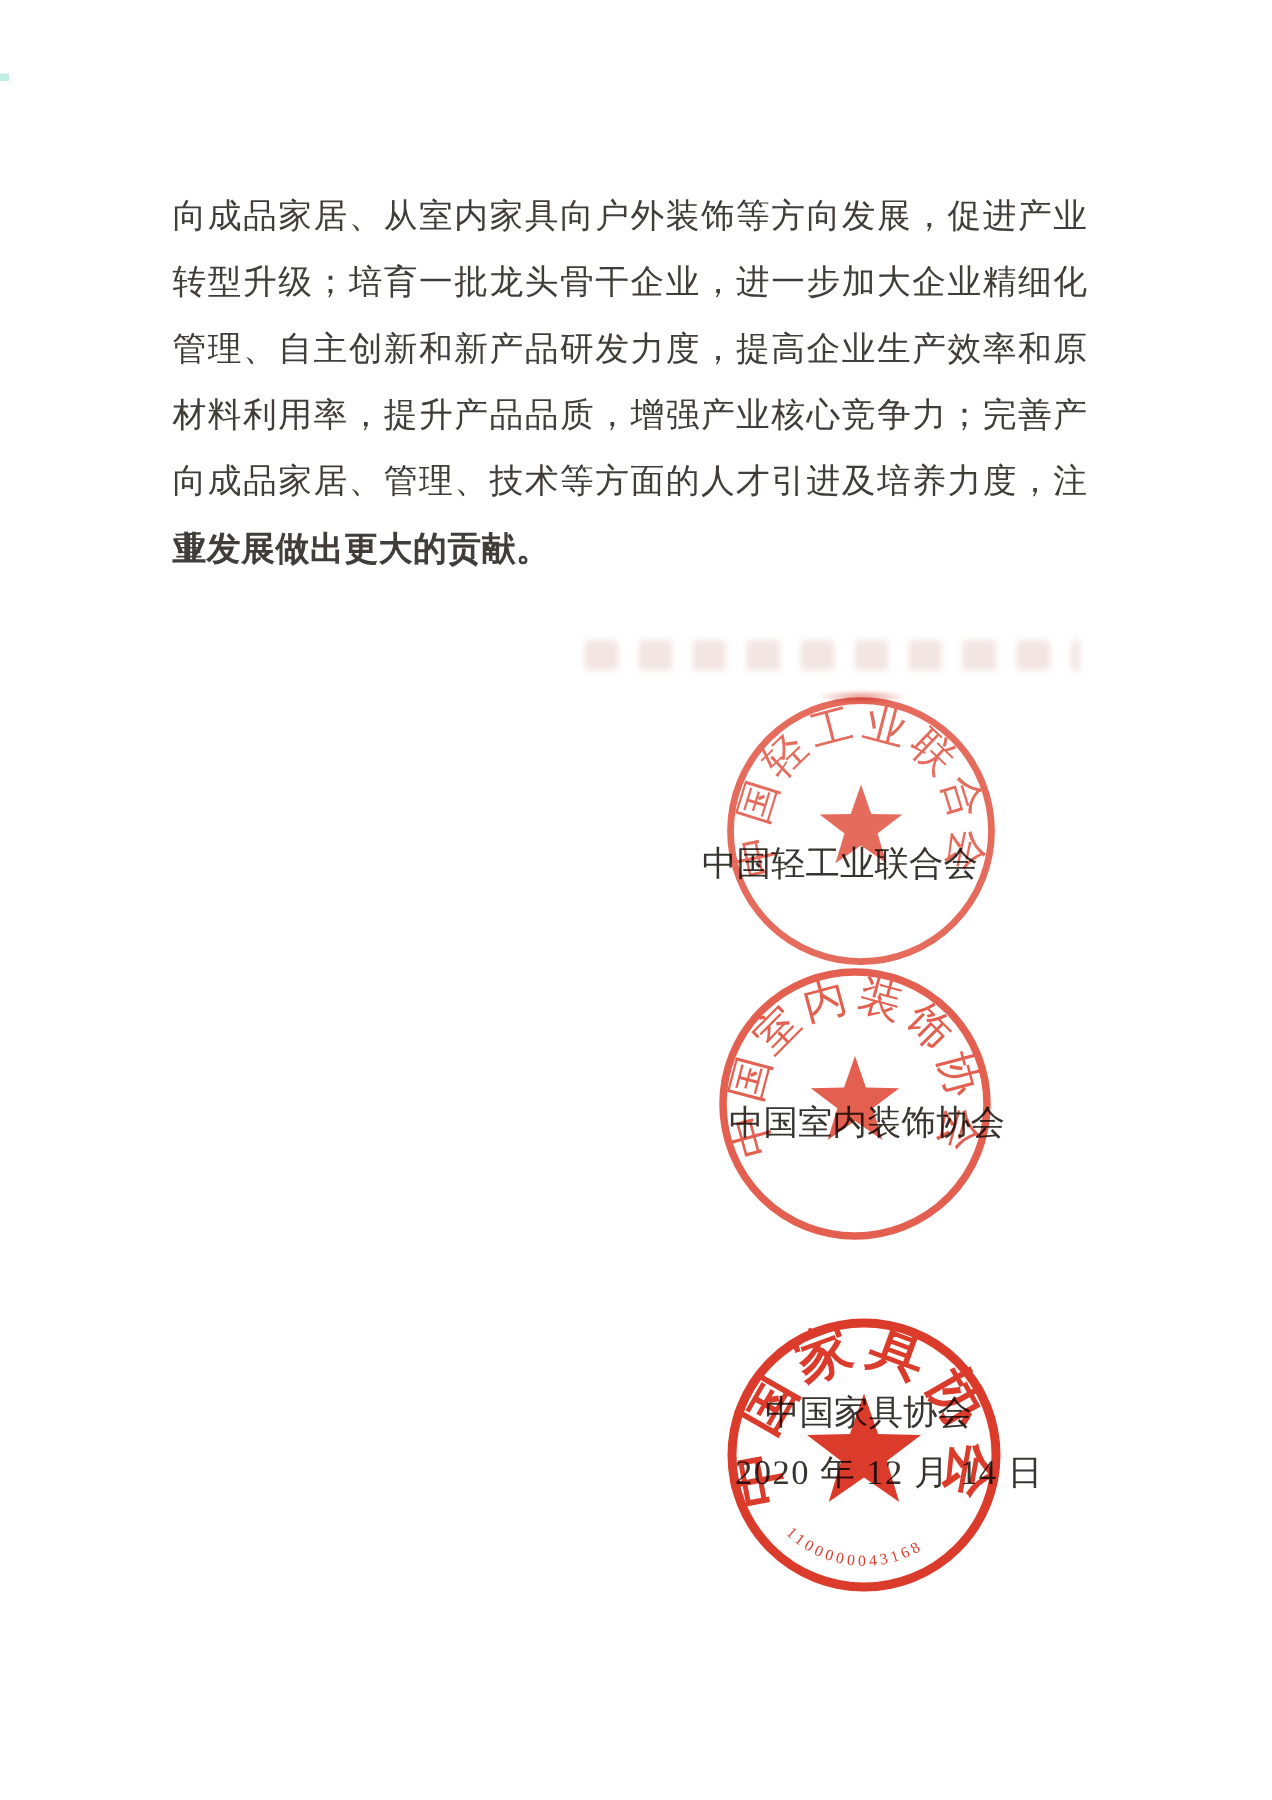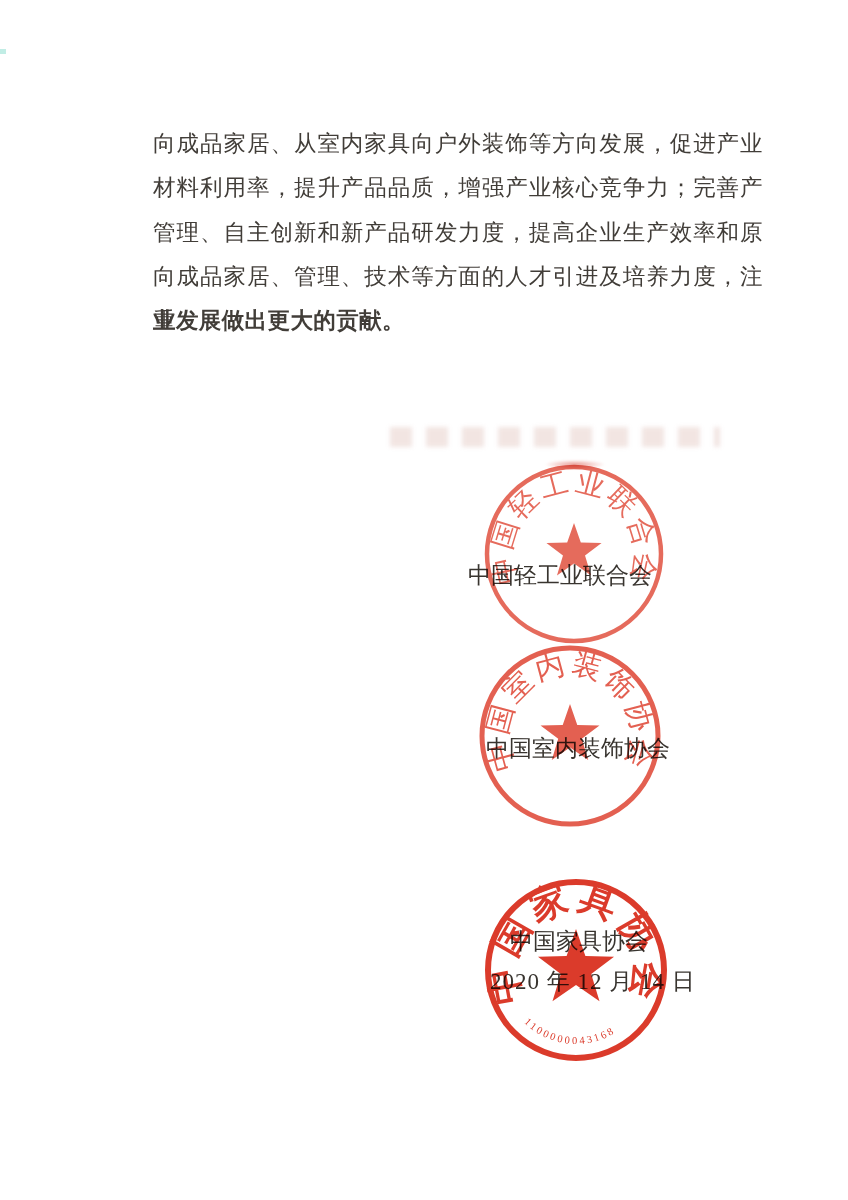--- a/index.html
+++ b/index.html
@@ -7,21 +7,21 @@
     position:relative;
     width:848px;height:1200px;
     margin:0 auto;
     background:#ffffff;
     overflow:hidden;
     font-family:"Liberation Serif","DejaVu Serif",serif;
   }
   
   .body-text{
     position:absolute;
-    left:115px;top:122px;width:610px;margin-left:38px;
+    left:115px;top:122px;width:610px;
   }
   .text-line{
     display:block;
     width:610px;
     height:44.35px;
     line-height:44.35px;
     font-size:22.5px;
     color:#413d38;
     text-align:justify;
     text-align-last:justify;
@@ -91,22 +91,23 @@
     z-index:1;
   }
 </style>
 </head>
 <body>
 
 <div class="page">
 
   <div class="body-text">
     <span class="text-line">向成品家居、从室内家具向户外装饰等方向发展，促进产业</span>
+    <span class="text-line">转型升级；培育一批龙头骨干企业，进一步加大企业精细化</span>
+    <span class="text-line">管理、自主创新和新产品研发力度，提高企业生产效率和原</span>
     <span class="text-line">材料利用率，提升产品品质，增强产业核心竞争力；完善产</span>
-    <span class="text-line">管理、自主创新和新产品研发力度，提高企业生产效率和原</span>
     <span class="text-line">向成品家居、管理、技术等方面的人才引进及培养力度，注重</span>
     <span class="text-line is-last">业发展做出更大的贡献。</span>
   </div>
 
   <div class="ghost-row"></div>
   <div class="ghost-smudge"></div>
   <div class="edge-mark"></div>
 
   <div class="sig sig-1">中国轻工业联合会</div>
   <div class="sig sig-2">中国室内装饰协会</div>

